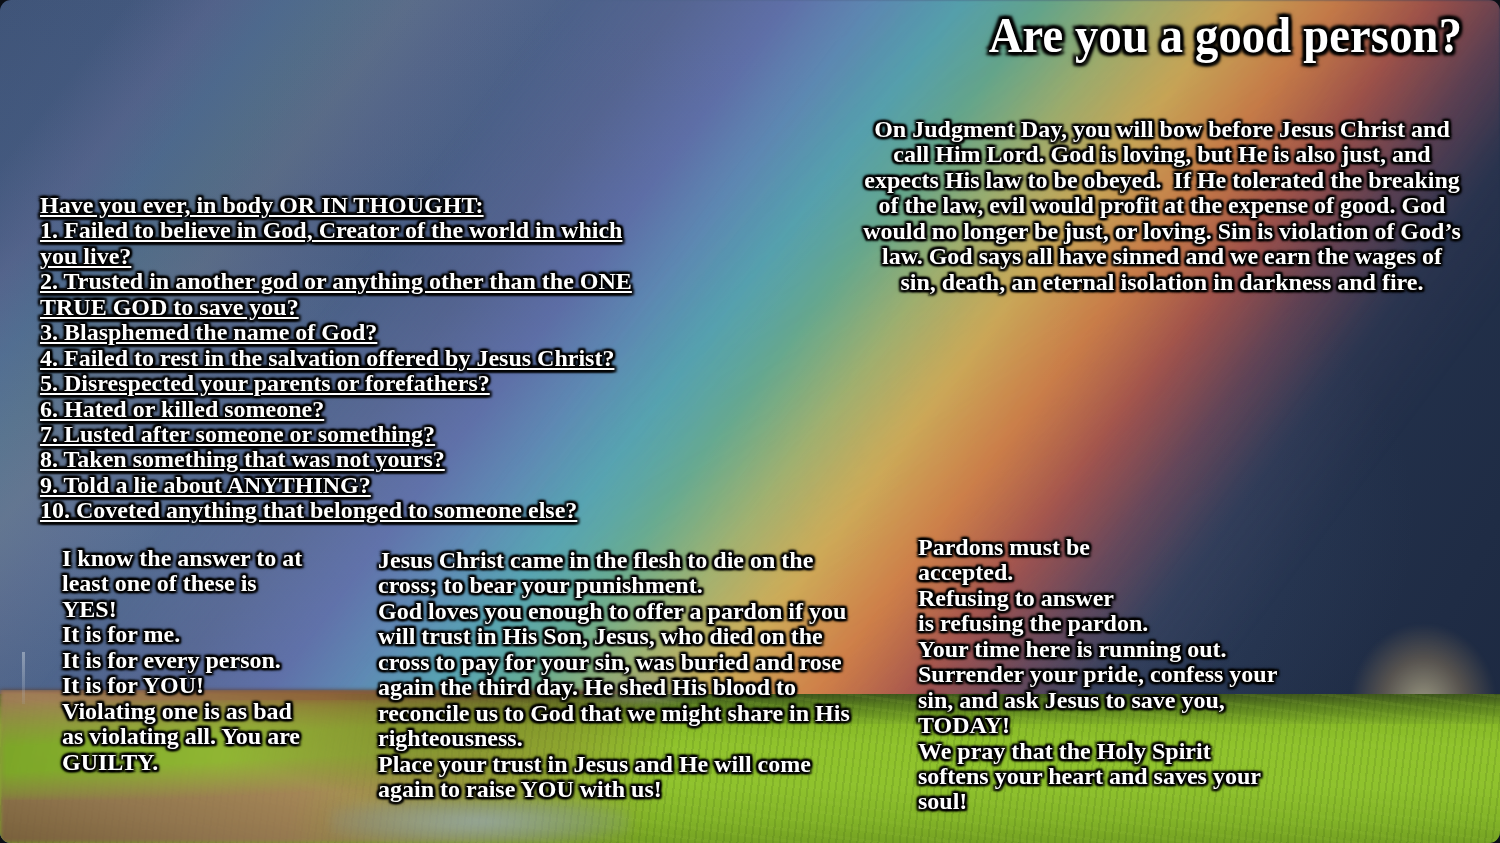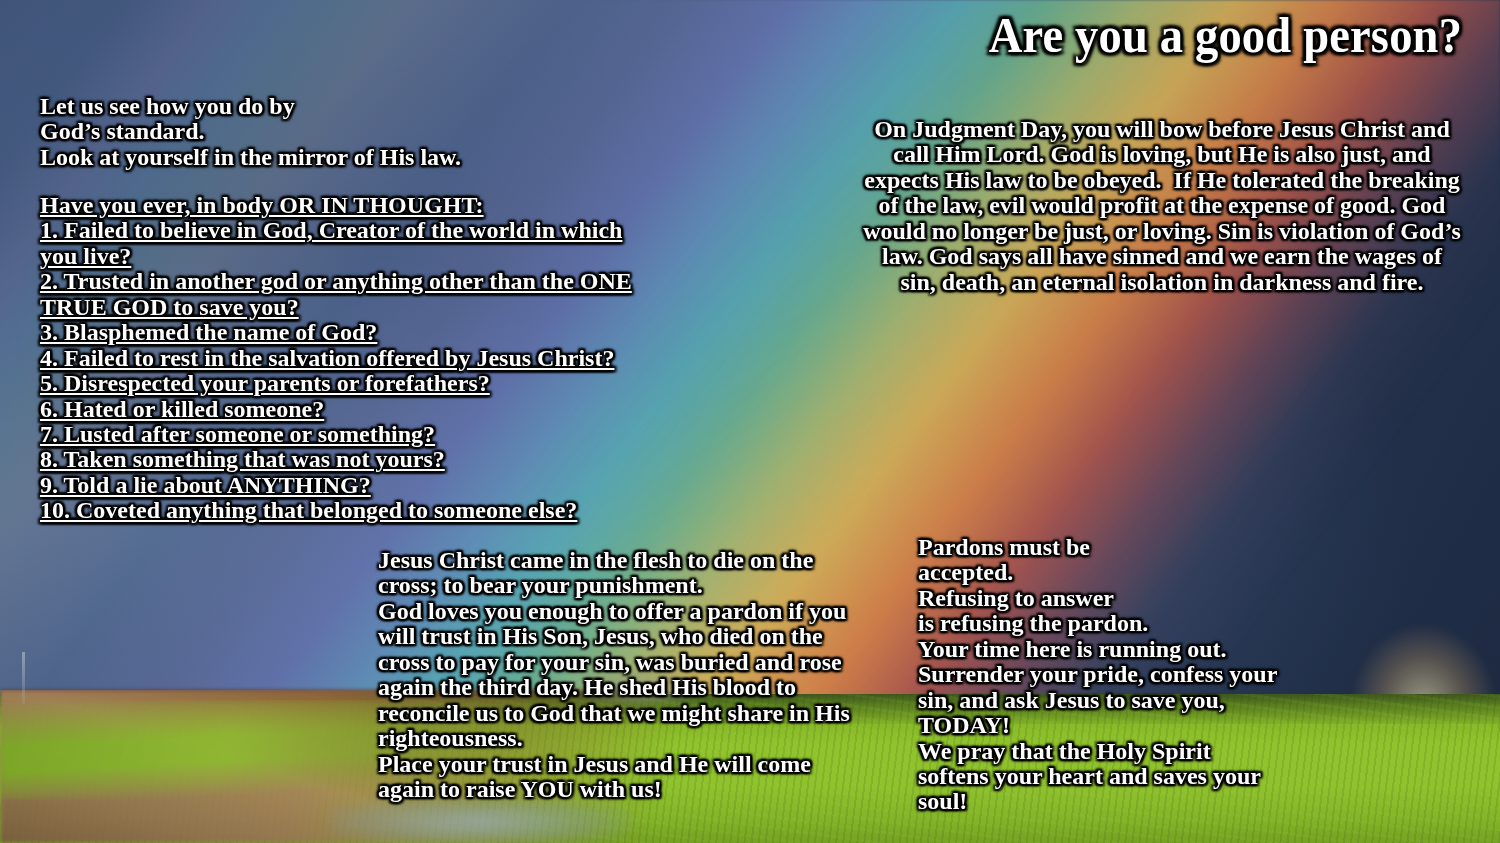--- a/index.html
+++ b/index.html
@@ -7,20 +7,21 @@
     margin: 0;
     padding: 0;
     background: #0b0f16;
   }
   #poster {
     position: relative;
     width: 1500px;
     height: 843px;
     overflow: hidden;
     font-family: "Liberation Serif", "DejaVu Serif", serif;
+    border-radius: 11px;
     -webkit-font-smoothing: antialiased;
   }
 
   
   .bg-layer { position: absolute; inset: 0; }
 
   
   .sky {
     background:
       radial-gradient(120% 90% at 8% 62%, rgba(86,110,148,0.95) 0%, rgba(70,92,130,0.55) 38%, rgba(40,56,84,0) 72%),
@@ -185,40 +186,46 @@
   <div class="bg-layer field-haze"></div>
   <div class="bg-layer field-texture"></div>
   <div class="bg-layer path"></div>
   <div class="bg-layer path-edge-grass"></div>
   <div class="bg-layer path-puddle"></div>
   <div class="bg-layer bush"></div>
   <div class="bg-layer pole"></div>
 
   <div class="txt" id="title">Are you a good person?</div>
 
-  <div class="txt" id="intro">Let us see how you do by
-God’s standard.
-Look at yourself in the mirror of His law.</div>
 
   <div class="txt" id="list">Have you ever, in body OR IN THOUGHT:
 1. Failed to believe in God, Creator of the world in which
 you live?
 2. Trusted in another god or anything other than the ONE
 TRUE GOD to save you?
 3. Blasphemed the name of God?
 4. Failed to rest in the salvation offered by Jesus Christ?
 5. Disrespected your parents or forefathers?
 6. Hated or killed someone?
 7. Lusted after someone or something?
 8. Taken something that was not yours?
 9. Told a lie about ANYTHING?
 10. Coveted anything that belonged to someone else?</div>
 
   <div class="txt" id="judgment">On Judgment Day, you will bow before Jesus Christ and call Him Lord. God is loving, but He is also just, and expects His law to be obeyed.  If He tolerated the breaking of the law, evil would profit at the expense of good. God would no longer be just, or loving. Sin is violation of God’s law. God says all have sinned and we earn the wages of sin, death, an eternal isolation in darkness and fire.</div>
 
+  <div class="txt" id="col-left">I know the answer to at
+least one of these is
+YES!
+It is for me.
+It is for every person.
+It is for YOU!
+Violating one is as bad
+as violating all. You are
+GUILTY.</div>
 
   <div class="txt" id="col-right">Pardons must be
 accepted.
 Refusing to answer
 is refusing the pardon.
 Your time here is running out.
 Surrender your pride, confess your
 sin, and ask Jesus to save you,
 TODAY!
 We pray that the Holy Spirit

